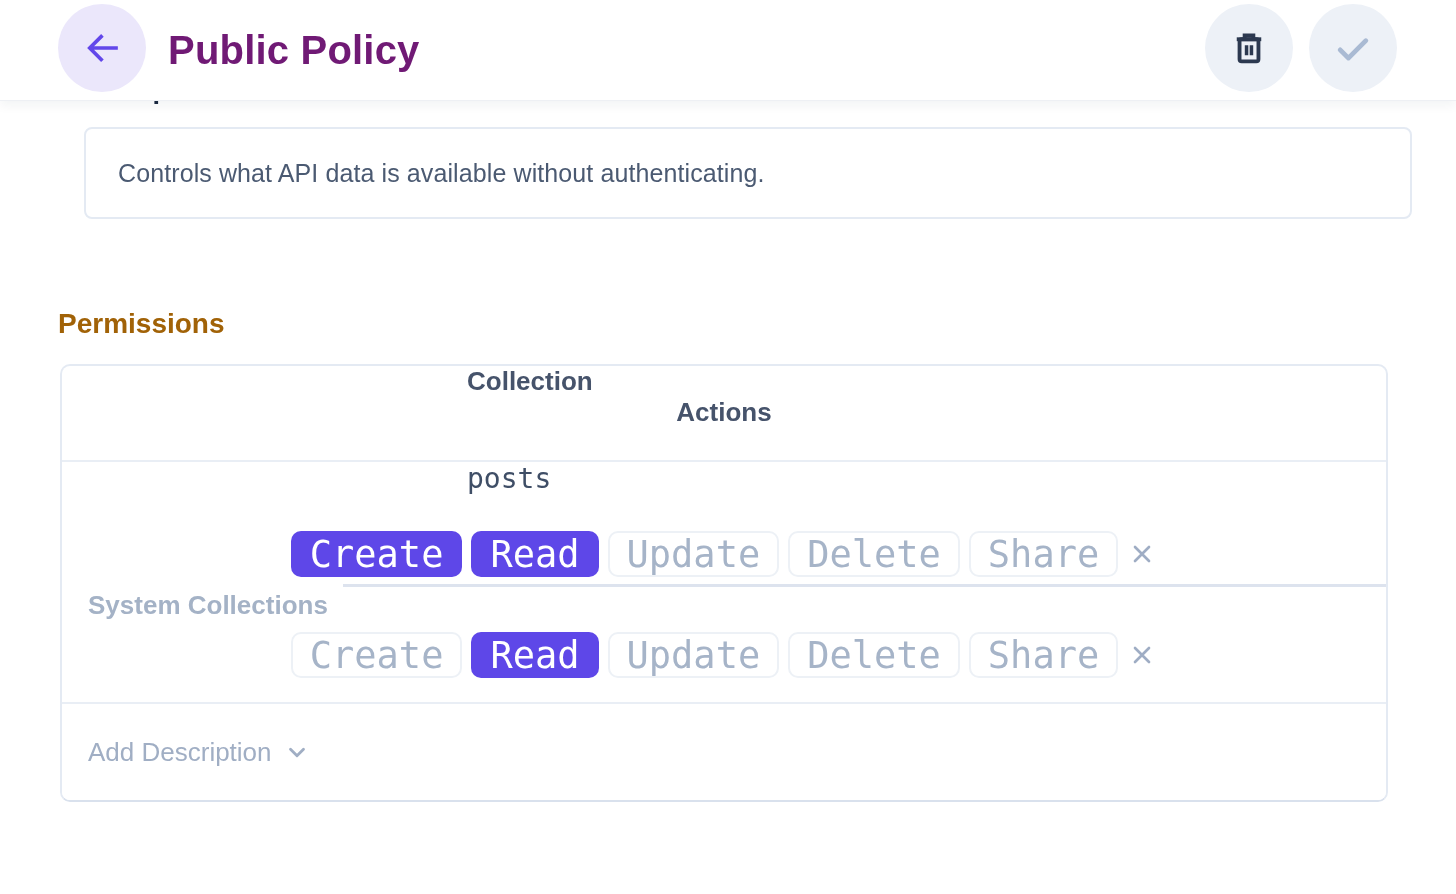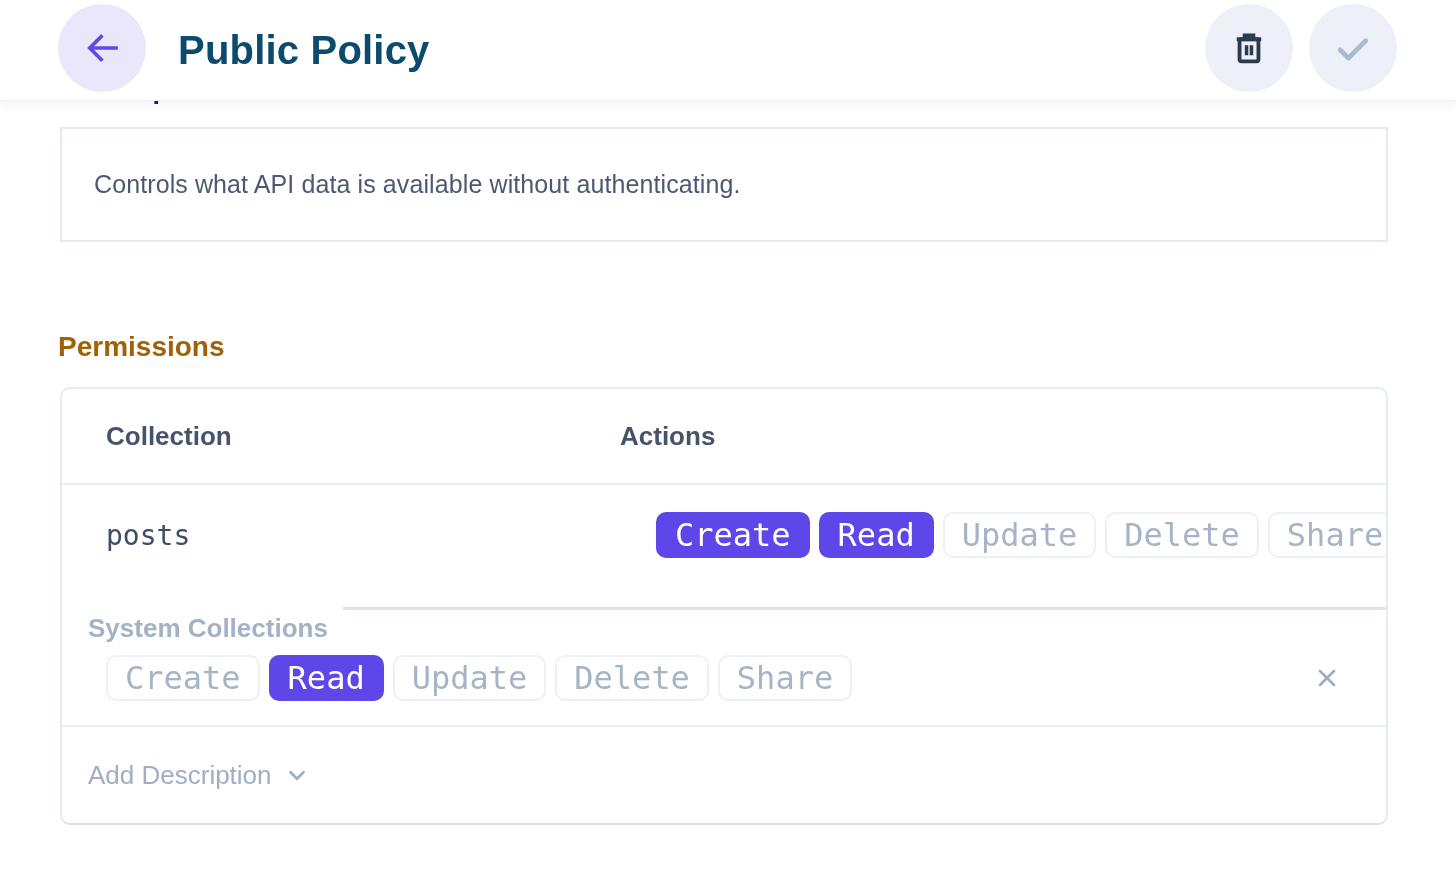--- a/index.html
+++ b/index.html
@@ -18,66 +18,67 @@
     width: 88px; height: 88px; border-radius: 50%;
     display: flex; align-items: center; justify-content: center;
     border: none; cursor: pointer; flex-shrink: 0;
     position: relative; top: -2px;
   }
   .back-btn { background: #ebe7fb; margin-left: 58px; }
   .icon-btn { background: #edf1f7; }
   .trash-btn { margin-left: auto; }
   .check-btn { margin-left: 16px; margin-right: 59px; }
   .page-title {
-    font-size: 40px; font-weight: 800; color: #0c4a6e;
-    margin-left: 32px; letter-spacing: 0.2px;
+    font-size: 40px; font-weight: 800; color: #701a75;
+    margin-left: 22px; letter-spacing: 0.2px;
   }
 
   
   .content { position: absolute; top: 101px; left: 0; width: 1456px; padding: 0 68px 0 60px; }
 
   .desc-label-clipped {
     position: absolute; top: 76px; left: 70px; z-index: 1;
     font-size: 27px; font-weight: 700; color: #1b2940; line-height: 1;
   }
 
   .desc-box {
     position: relative; z-index: 2;
-    margin-top: 26px; height: 115px; width: 100%;
-    border: 2px solid #e4eaf3; border-radius: 0; background: #fff;
+    margin-top: 26px; height: 92px; width: 100%;
+    border: 2px solid #e4eaf3; border-radius: 8px; background: #fff;
     display: flex; align-items: center; padding: 0 32px;
     cursor: text;
+    margin-left: 24px;
   }
   .desc-text { font-size: 25px; color: #4b5a72; letter-spacing: 0.1px; }
 
   .perm-heading {
     margin: 88px 0 23px -2px;
     font-size: 28px; font-weight: 800; color: #a16207; line-height: 34px;
   }
 
   
   .card {
     width: 100%; border: 2px solid #e4eaf3; border-bottom-color: #d9e1ed;
     border-radius: 10px; background: #fff; overflow: hidden;
   }
-  .row { display: flex; align-items: center; padding: 0 44px; }
+  .row { display: flex; align-items: center; padding: 0 24px; flex-direction: column; }
   .thead { height: 96px; border-bottom: 2px solid #e9eef5; }
   .th { font-size: 26px; font-weight: 700; color: #46536b; }
   .col-collection { width: 514px; flex-shrink: 0; }
 
   .mono { font-family: "DejaVu Sans Mono", monospace; }
   .coll-name { font-size: 28px; color: #3f4e66; }
 
   .body-row-1 { height: 100px; gap: 36px; }
   .body-row-2 { height: 94px; }
 
   .actions { display: flex; align-items: center; gap: 9px; flex: 1; }
   .action-btn {
     height: 46px; border-radius: 10px; cursor: pointer;
-    font-family: "DejaVu Sans Mono", monospace; font-size: 32px;
+    font-family: "DejaVu Sans Mono", monospace; font-size: 37px;
     background: #ffffff; border: 2px solid #edf1f6; color: #a6b4c8;
     padding: 0 17px; line-height: 1;
     display: flex; align-items: center;
   }
   .action-btn.active {
     background: #5e47e8; border: none; color: #ffffff; padding: 0 19px;
   }
   .remove-btn {
     margin-left: auto; width: 30px; height: 30px; border: none; background: none;
     cursor: pointer; display: flex; align-items: center; justify-content: center;

